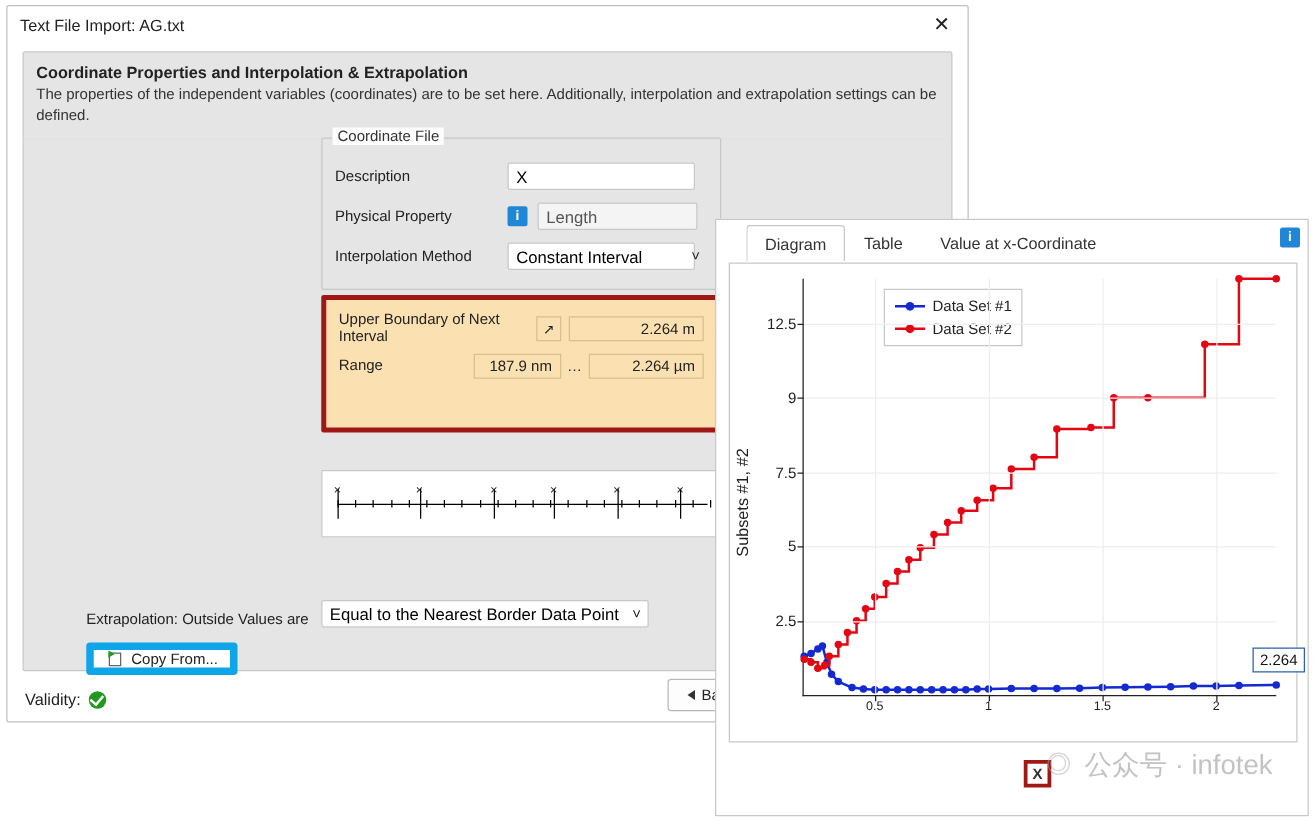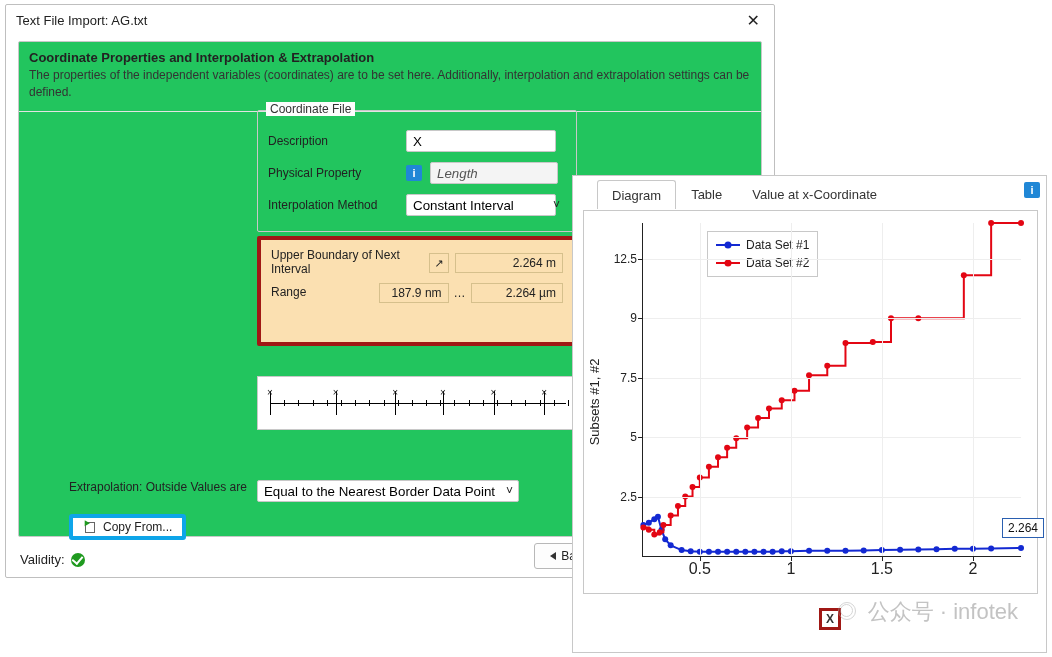--- a/index.html
+++ b/index.html
@@ -2,21 +2,21 @@
 <html><head>
 <meta charset="utf-8">
 <style>
   * { box-sizing: border-box; font-family: "Segoe UI", Arial, sans-serif; }
   body { margin: 0; width: 1052px; height: 657px; background: #fff; position: relative; font-size: 12px; color: #222; }
 
   
   .dlg { position: absolute; left: 5px; top: 4px; width: 770px; height: 574px; border: 1px solid #bfbfbf; background: #fff; border-radius: 2px; }
   .dlg-title { height: 30px; display: flex; align-items: center; justify-content: space-between; padding: 0 10px; font-size: 13px; }
   .dlg-close { font-size: 16px; cursor: pointer; padding: 0 4px; }
-  .dlg-inner { position: absolute; left: 12px; top: 36px; right: 12px; bottom: 40px; border: 1px solid #c8c8c8; border-radius: 2px; background: #22c55e; }
+  .dlg-inner { position: absolute; left: 12px; top: 36px; right: 12px; bottom: 40px; border: 1px solid #c8c8c8; border-radius: 2px; background: #e5e5e5; }
 
   .section-hdr { padding: 8px 10px 2px; font-weight: 600; font-size: 13px; }
   .section-sub { padding: 0 10px 10px; font-size: 12px; color: #333; line-height: 1.4; border-bottom: 1px solid #e3e3e3; }
 
   
   .fs { position: absolute; left: 238px; top: 68px; width: 320px; border: 1px solid #c8c8c8; border-radius: 2px; padding: 14px 10px 10px; }
   .fs-legend { position: absolute; top: -9px; left: 8px; background: #fdfdfd; padding: 0 4px; font-size: 12px; color: #333; }
   .row { display: flex; align-items: center; height: 32px; gap: 8px; }
   .row label { width: 130px; }
   .txt-in { border: 1px solid #c8c8c8; background: #fff; height: 22px; padding: 0 6px; width: 150px; border-radius: 2px; }
@@ -32,24 +32,24 @@
   .num-box { border: 1px solid #d6c08c; background: #fbe0b1; height: 20px; width: 108px; text-align: right; padding: 0 6px; font-size: 12px; display: inline-flex; align-items: center; justify-content: flex-end; }
   .little-btn { width: 20px; height: 20px; border: 1px solid #d6c08c; display: inline-flex; align-items: center; justify-content: center; font-size: 11px; cursor: pointer; background: #fbe0b1; }
 
   
   .axis-prev { position: absolute; left: 238px; top: 334px; width: 322px; height: 54px; border: 1px solid #c8c8c8; background: #fff; }
   .axis-line { position: absolute; left: 12px; right: 12px; top: 26px; height: 1px; background: #000; }
   .tick { position: absolute; top: 14px; width: 1px; height: 24px; background: #000; }
   .tick-top-x { position: absolute; top: 10px; font-size: 10px; transform: translateX(-50%); }
   .tick-mid { position: absolute; top: 20px; width: 1px; height: 12px; background: #000; }
 
-  .extra-row { position: absolute; left: 50px; top: 438px; display: flex; align-items: flex-start; gap: 10px; }
+  .extra-row { position: absolute; left: 50px; top: 438px; display: flex; align-items: flex-end; gap: 10px; }
   .wide-sel { width: 262px; }
 
-  .copy-btn { position: absolute; left: 50px; top: 472px; height: 26px; border: 4px solid #0ea5e9; border-radius: 3px; background: #fff; padding: 0 10px; display: inline-flex; align-items: center; gap: 6px; cursor: pointer; }
+  .copy-btn { position: absolute; left: 50px; top: 472px; height: 26px; border: 6px solid #0ea5e9; border-radius: 3px; background: #fff; padding: 0 10px; display: inline-flex; align-items: center; gap: 6px; cursor: pointer; }
   .copy-icon { width: 14px; height: 14px; position: relative; }
   .copy-icon .sheet { position: absolute; width: 10px; height: 11px; border: 1px solid #666; background: #fff; left: 2px; top: 2px; }
   .copy-icon .arrow { position: absolute; width: 0; height: 0; border-left: 3px solid transparent; border-right: 3px solid transparent; border-bottom: 5px solid #1f9a1f; left: 0; top: 0; transform: rotate(-30deg); }
 
   
   .validity { position: absolute; left: 14px; bottom: 10px; display: flex; align-items: center; gap: 6px; font-size: 13px; }
   .ok-icon { width: 14px; height: 14px; border-radius: 50%; background: #1f9a1f; display: inline-flex; align-items: center; justify-content: center; }
   .ok-icon::after { content: ""; width: 5px; height: 8px; border-right: 2px solid #fff; border-bottom: 2px solid #fff; transform: rotate(40deg); margin-top: -2px; }
   .nav-btns { position: absolute; right: 14px; bottom: 8px; display: flex; gap: 8px; }
   .btn { height: 26px; min-width: 70px; border: 1px solid #b8b8b8; border-radius: 3px; background: #fdfdfd; padding: 0 12px; display: inline-flex; align-items: center; justify-content: center; gap: 5px; cursor: pointer; font-size: 12px; }
@@ -60,21 +60,21 @@
   .diag { position: absolute; left: 572px; top: 175px; width: 475px; height: 478px; border: 1px solid #c8c8c8; background: #fff; }
   .tabs { position: absolute; left: 24px; top: 0; right: 6px; height: 32px; display: flex; align-items: flex-end; }
   .tab { padding: 7px 14px 6px; font-size: 13px; border: 1px solid transparent; border-bottom: none; cursor: pointer; color: #333; }
   .tab.active { border-color: #c8c8c8; background: #fff; border-radius: 3px 3px 0 0; position: relative; top: 1px; }
   .info-right { position: absolute; right: 6px; top: 6px; }
 
   .chart-frame { position: absolute; left: 10px; top: 34px; right: 8px; bottom: 58px; border: 1px solid #c8c8c8; }
   .plot { position: absolute; left: 58px; top: 12px; right: 16px; bottom: 36px; border-left: 1px solid #222; border-bottom: 1px solid #222; }
   .grid-v, .grid-h { position: absolute; background: #eee; }
   .ytick-lbl { position: absolute; right: 100%; margin-right: 6px; font-size: 12px; transform: translateY(-50%); }
-  .xtick-lbl { position: absolute; top: 100%; margin-top: 4px; font-size: 16px; transform: translateX(-50%); }
+  .xtick-lbl { position: absolute; top: 100%; margin-top: 4px; font-size: 10px; transform: translateX(-50%); }
   .ylabel { position: absolute; left: 10px; top: 50%; transform: translate(-50%, -50%) rotate(-90deg); font-size: 13px; white-space: nowrap; }
 
   .legend { position: absolute; left: 64px; top: 8px; border: 1px solid #c8c8c8; background: #fff; padding: 4px 8px; font-size: 12px; }
   .leg-item { display: flex; align-items: center; gap: 6px; height: 18px; }
   .leg-sw { width: 24px; height: 10px; position: relative; }
   .leg-sw .line { position: absolute; left: 0; right: 0; top: 50%; height: 2px; transform: translateY(-50%); }
   .leg-sw .dot { position: absolute; left: 50%; top: 50%; width: 7px; height: 7px; border-radius: 50%; transform: translate(-50%, -50%); }
 
   .x-axis-marker { position: absolute; left: 246px; bottom: 22px; width: 22px; height: 22px; border: 3px solid #a01815; display: flex; align-items: center; justify-content: center; font-size: 12px; font-weight: 600; color: #333; background: #fff; }
   .x-end-box { position: absolute; right: -7px; bottom: 55px; border: 1px solid #2a5fb0; background: #fff; padding: 2px 5px; font-size: 12px; color: #111; }
@@ -104,21 +104,21 @@
       <div class="fs-legend">Coordinate File</div>
 
       <div class="row">
         <label>Description</label>
         <input class="txt-in" value="X" style="">
       </div>
 
       <div class="row">
         <label>Physical Property</label>
         <span class="info-icon">i</span>
-        <input class="txt-in ro" style="width: 128px; font-style: italic;" readonly="" value="Length">
+        <input class="txt-in ro" style="width: 128px;" readonly="" value="Length">
       </div>
 
       <div class="row">
         <label>Interpolation Method</label>
         <div class="sel" style="flex:1">
           <input class="txt-in" style="width: 150px;" readonly="" value="Constant Interval">
           <span class="chev">˅</span>
         </div>
       </div>
     </div>

